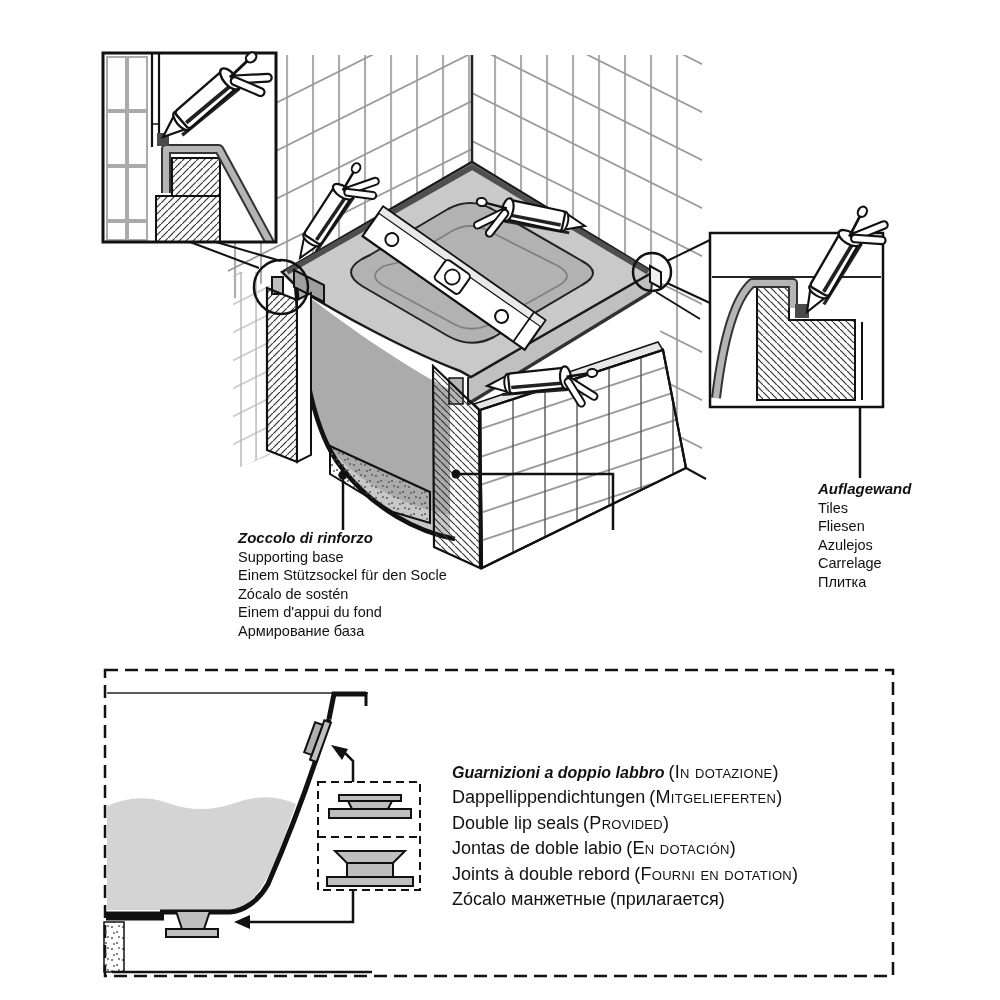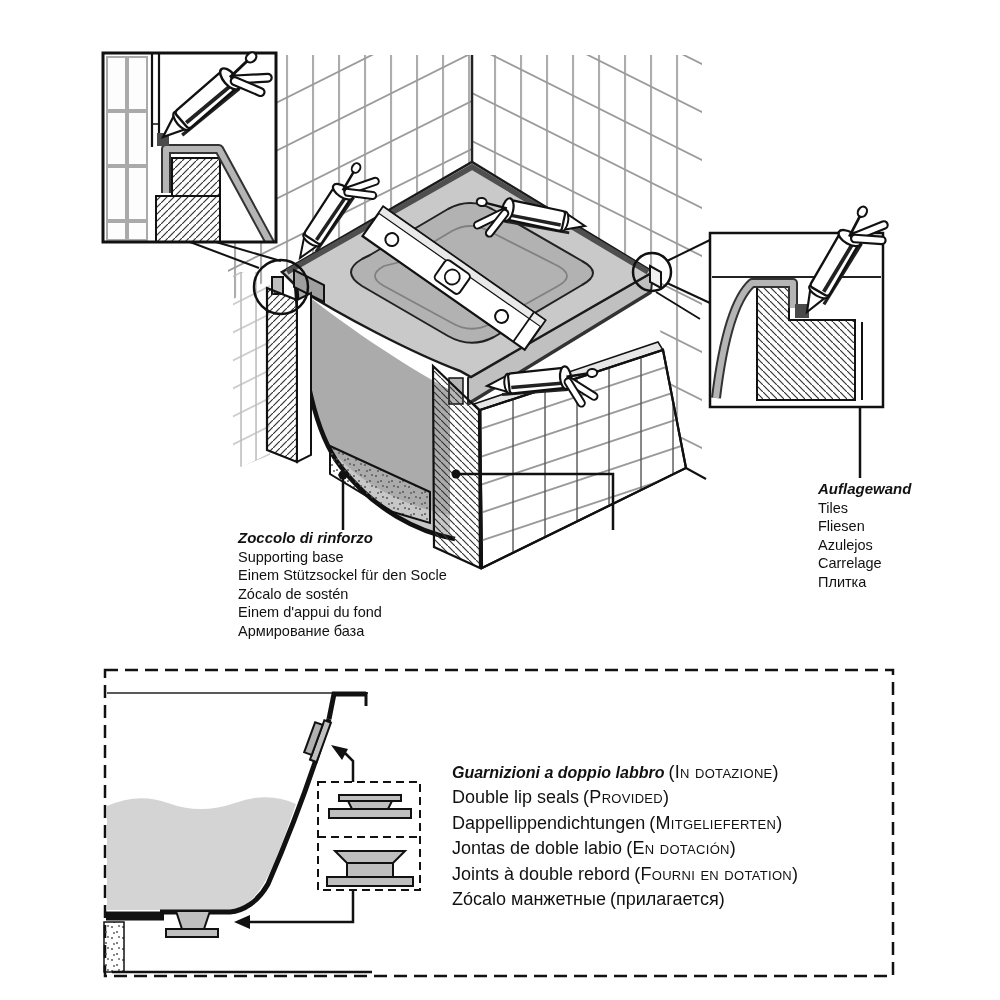--- a/index.html
+++ b/index.html
@@ -271,26 +271,26 @@
   <div>Azulejos</div>
   <div>Carrelage</div>
   <div>Плитка</div>
 </div>
 
 <div class="seals">
   <div class="row">
     <span class="t">Guarnizioni a doppio labbro</span><span class="note sc">(In dotazione)</span>
   </div>
   <div class="row">
+    <span>Dappellippendichtungen</span><span class="note sc">(Mitgelieferten)</span>
+  </div>
+  <div class="row">
     <span>Double lip seals</span><span class="note sc">(Provided)</span>
   </div>
   <div class="row">
-    <span>Dappellippendichtungen</span><span class="note sc">(Mitgelieferten)</span>
-  </div>
-  <div class="row">
     <span>Jontas de doble labio</span><span class="note sc">(En dotación)</span>
   </div>
   <div class="row">
     <span>Joints à double rebord</span><span class="note sc">(Fourni en dotation)</span>
   </div>
   <div class="row">
     <span>Zócalo манжетные</span><span class="note">(прилагается)</span>
   </div>
 </div>
 

